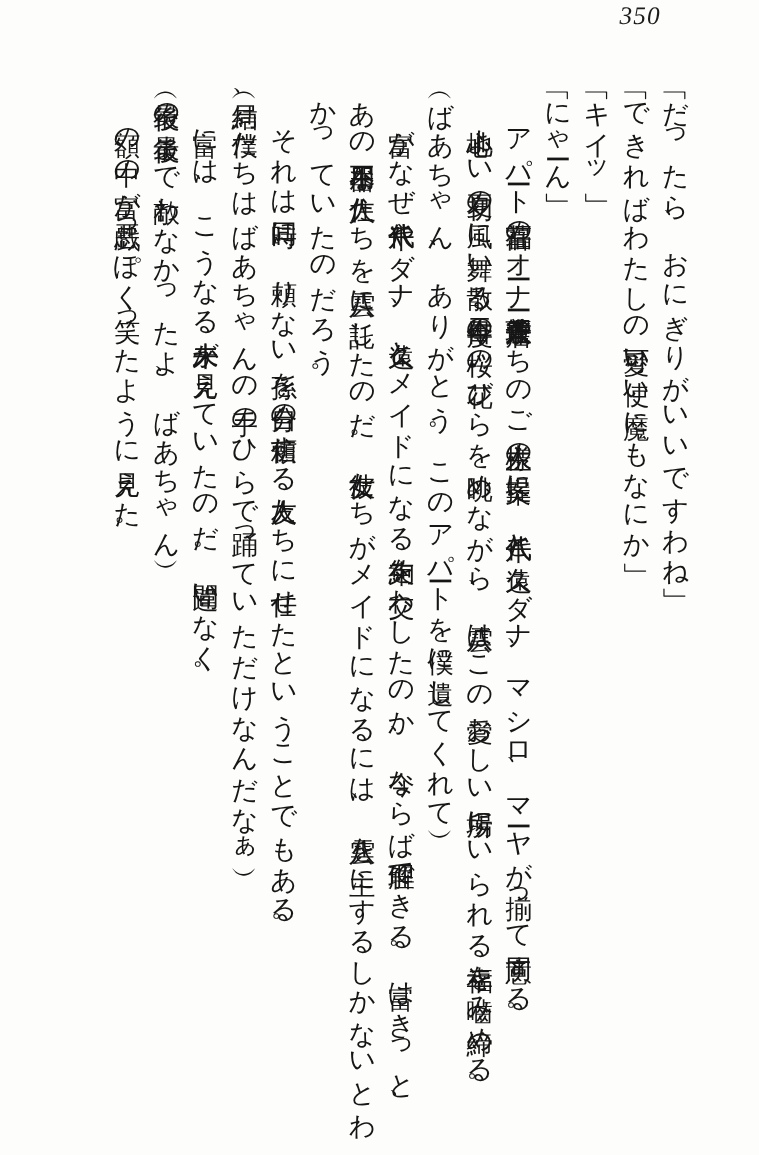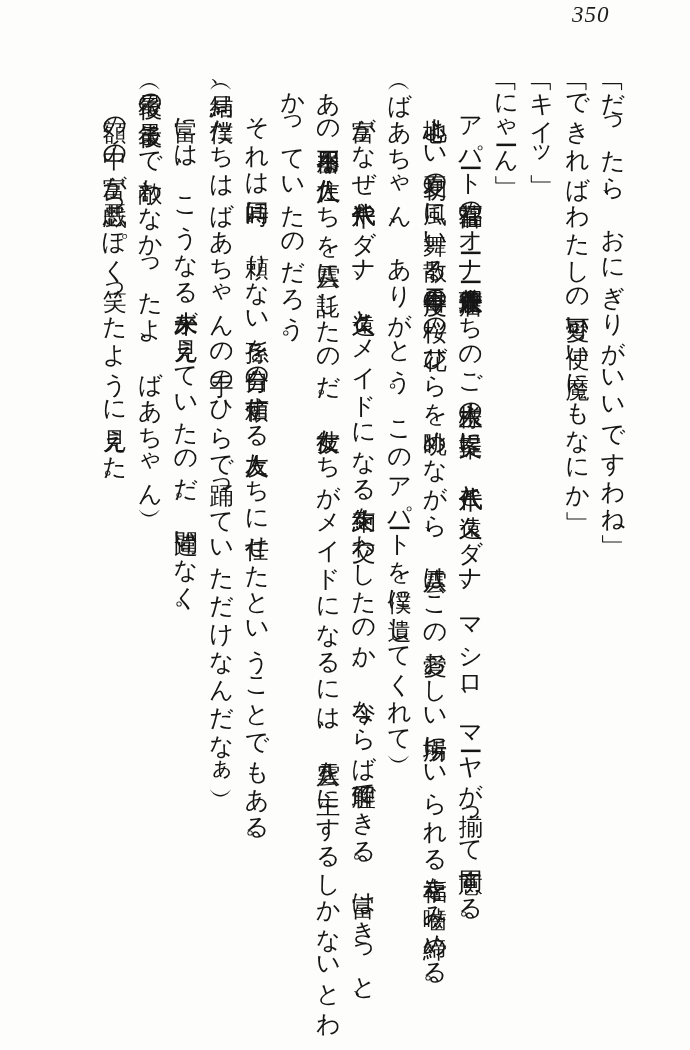--- a/index.html
+++ b/index.html
@@ -16,22 +16,23 @@
     width: 690px;
     height: 1050px;
     background: #fdfdfb;
     font-family: "Liberation Serif", "DejaVu Serif", serif;
     color: #161616;
   }
 
   .page-number {
     position: absolute;
     top: 2px;
-    left: 572px;
+    left: 552px;
     width: 60px;
+    text-align: center;
     font-size: 23px;
     font-style: italic;
     letter-spacing: 1px;
     color: #1c1c1c;
   }
 
   .page-text {
     position: absolute;
     top: 76px;
     right: 60px;

